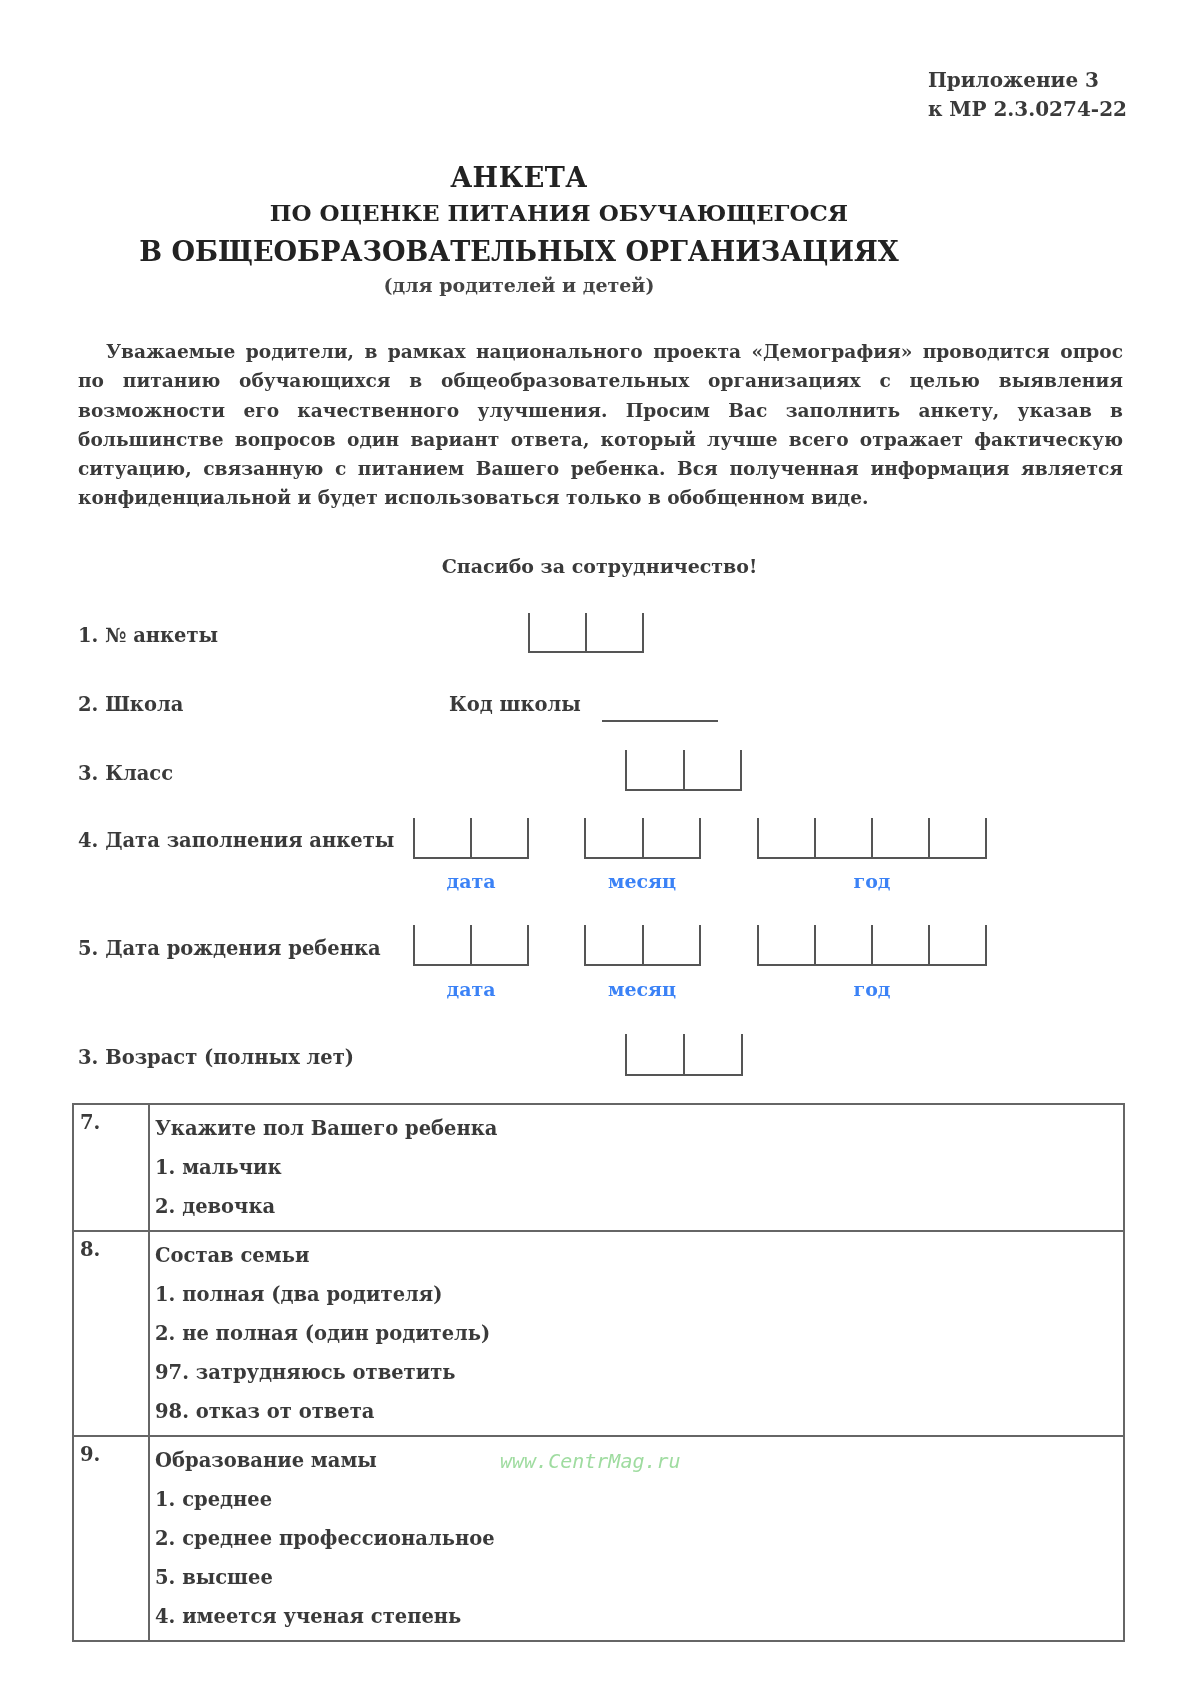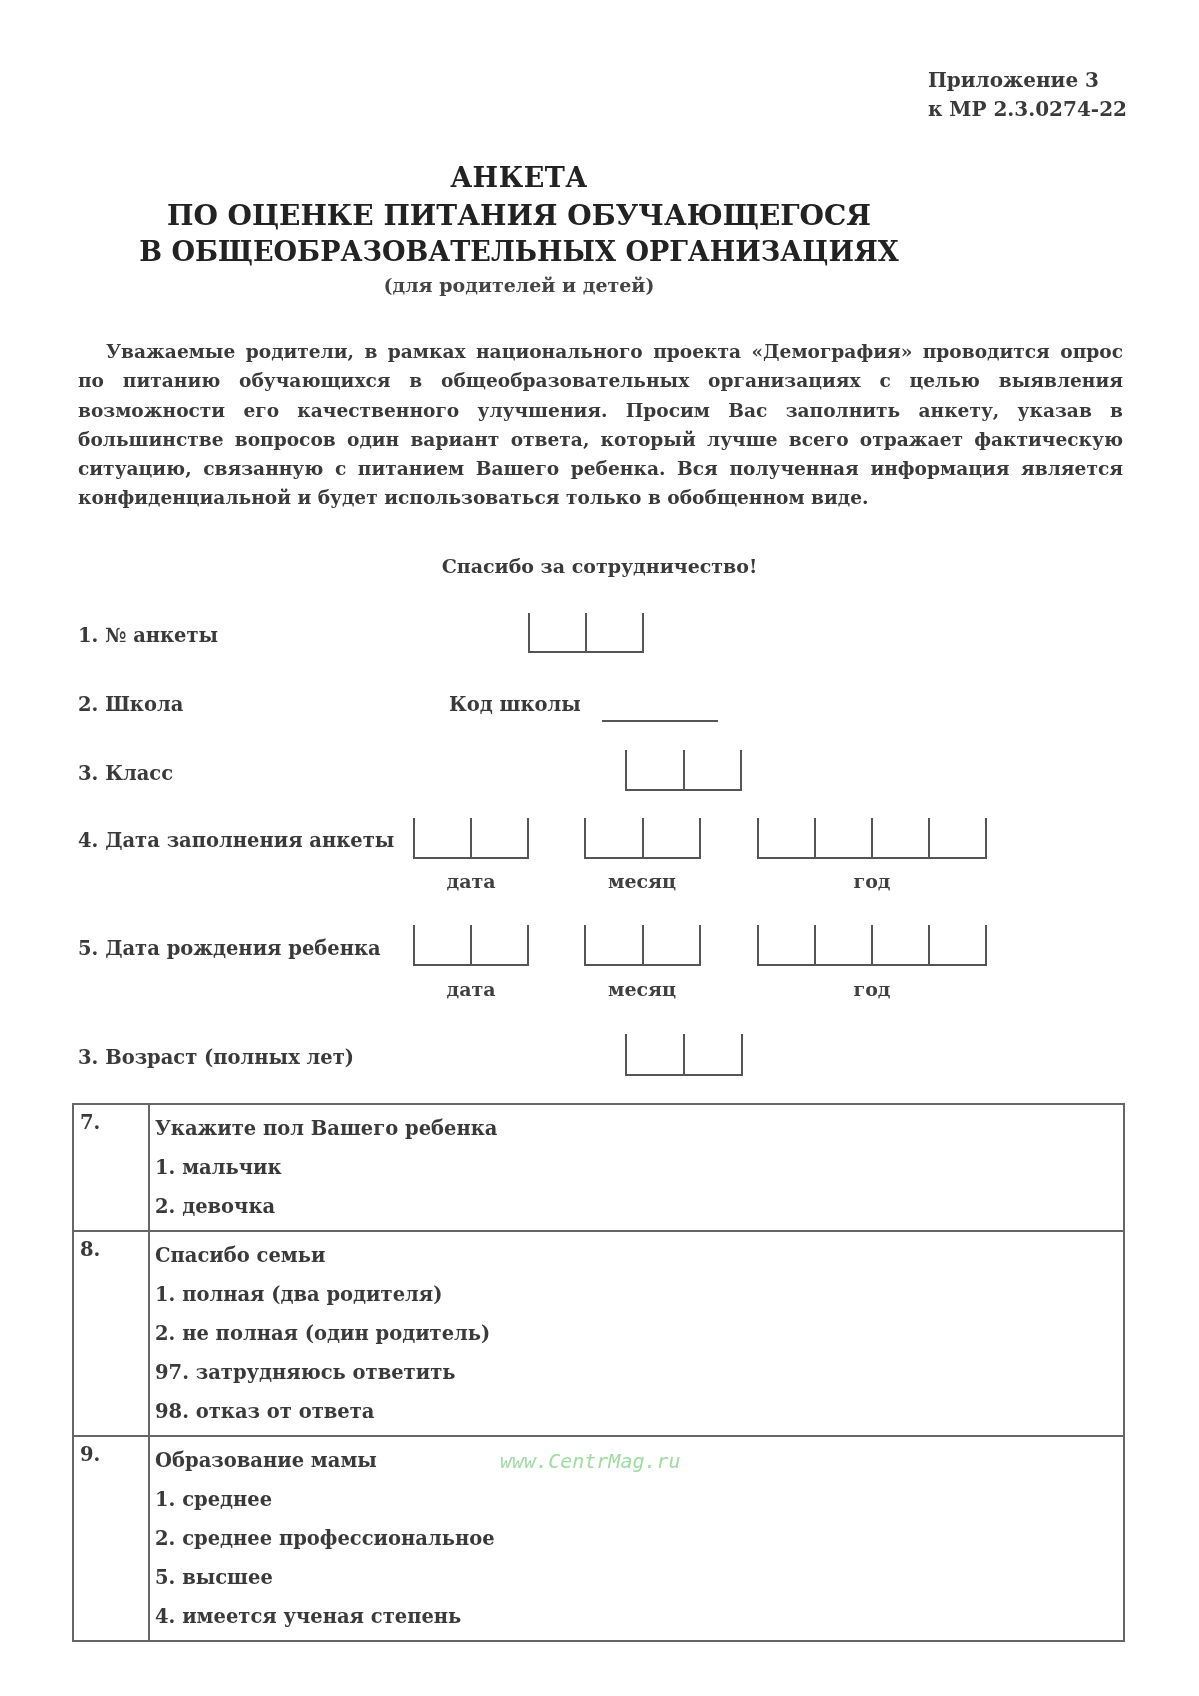--- a/index.html
+++ b/index.html
@@ -2,27 +2,27 @@
 <html><head>
 <meta charset="utf-8">
 <style>
   html, body { margin: 0; padding: 0; background: #ffffff; }
   body { width: 1199px; height: 1696px; position: relative; overflow: hidden;
          font-family: "DejaVu Serif", "Liberation Serif", serif; color: #2b2b2b; }
   .abs { position: absolute; }
   .appendix { right: 72px; top: 66px; text-align: left; font-size: 20px; line-height: 29px; font-weight: bold; color: #3a3a3a; }
   .title { left: 0; width: 1038px; text-align: center; font-weight: bold; color: #222; }
   .t1 { top: 162px; font-size: 27px; letter-spacing: 0.5px; }
-  .t2 { top: 199px; font-size: 28px; }
+  .t2 { top: 199px; font-size: 23px; padding-left: 40px; }
   .t3 { top: 236px; font-size: 27px; }
   .t4 { top: 274px; font-size: 19px; font-weight: bold; color: #444; }
   .intro { left: 78px; width: 1045px; top: 337px; font-size: 18.6px; line-height: 29.3px; text-align: justify; font-weight: bold; color: #3a3a3a; text-indent: 28px; }
   .thanks { left: 0; width: 1199px; text-align: center; top: 555px; font-size: 19px; font-weight: bold; color: #3a3a3a; }
   .label { left: 78px; font-size: 19.5px; font-weight: bold; color: #3a3a3a; }
-  .sublabel { font-size: 19px; font-weight: bold; color: #404040; width: 120px; text-align: center; }
+  .sublabel { font-size: 19px; font-weight: bold; color: #3b82f6; width: 120px; text-align: center; }
   .cellbox { border-left: 2.5px solid #555; border-right: 2.5px solid #555; border-bottom: 2.5px solid #555; box-sizing: border-box; display: flex; }
   .cellbox .cell { flex: 1; height: 100%; }
   .cellbox .cell + .cell { border-left: 2px solid #555; }
   .line { height: 0; border-top: 2.5px solid #555; }
   table.q { position: absolute; left: 72px; top: 1103px; width: 1053px; border-collapse: collapse; }
   table.q td { border: 2.5px solid #666; vertical-align: top; padding: 0; }
   table.q td.num { width: 68px; font-size: 19.5px; font-weight: bold; padding: 6px 0 0 6px; color: #3a3a3a; }
   table.q td.body { padding: 4px 6px 4px 5px; }
   .qline { font-size: 19.5px; line-height: 39px; font-weight: bold; color: #3a3a3a; height: 39px; }
   .watermark { left: 500px; top: 1449px; font-family: "DejaVu Sans Mono", "Liberation Mono", monospace; font-size: 20px; color: #9fdca0; font-style: italic; }
@@ -110,21 +110,21 @@
         <td class="num">7.</td>
         <td class="body">
           <div class="qline">Укажите пол Вашего ребенка</div>
           <div class="qline">1. мальчик</div>
           <div class="qline">2. девочка</div>
         </td>
       </tr>
       <tr>
         <td class="num">8.</td>
         <td class="body">
-          <div class="qline">Спасибо семьи</div>
+          <div class="qline">Состав семьи</div>
           <div class="qline">1. полная (два родителя)</div>
           <div class="qline">2. не полная (один родитель)</div>
           <div class="qline">97. затрудняюсь ответить</div>
           <div class="qline">98. отказ от ответа</div>
         </td>
       </tr>
       <tr>
         <td class="num">9.</td>
         <td class="body">
           <div class="qline">Образование мамы</div>

